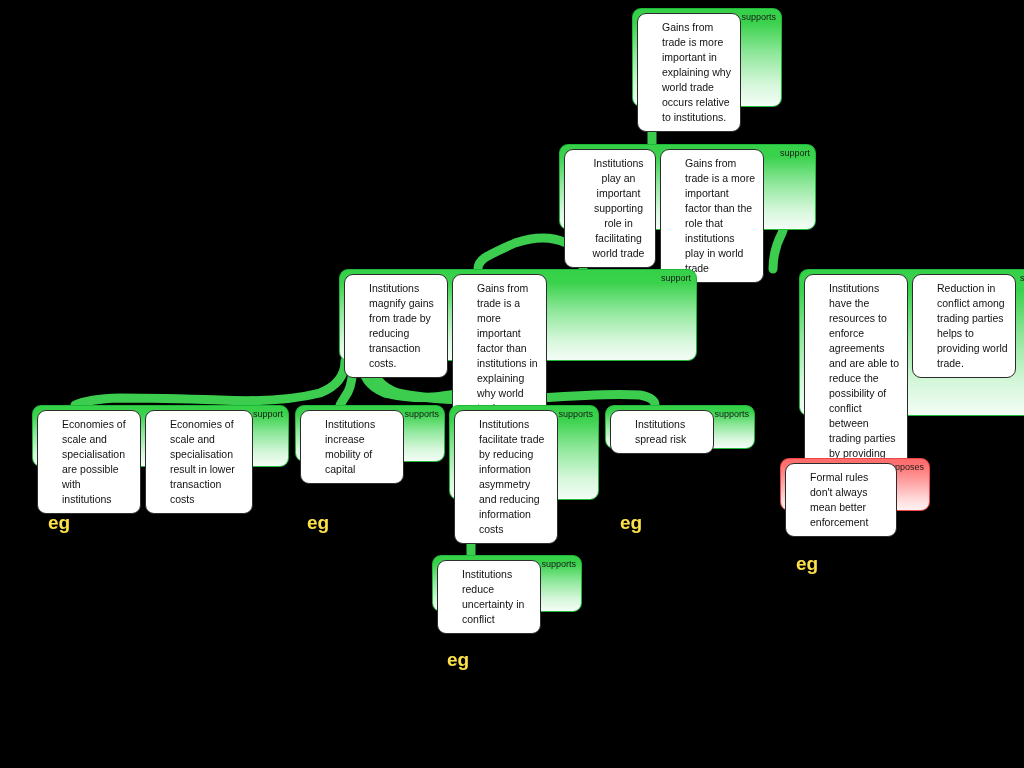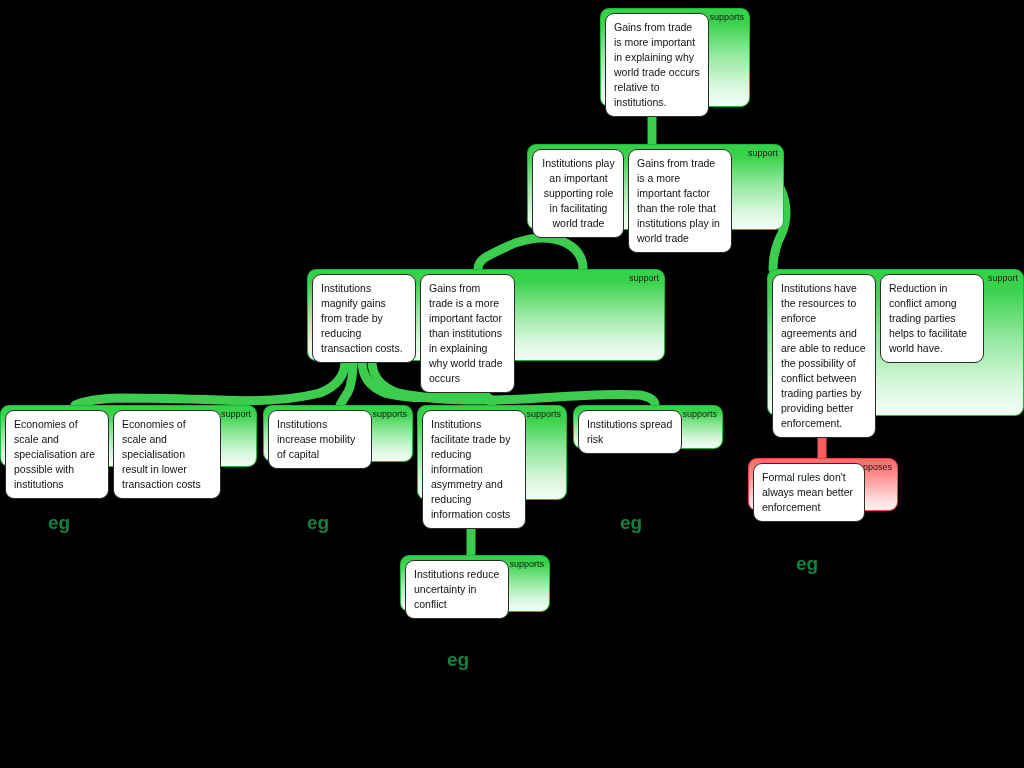--- a/index.html
+++ b/index.html
@@ -23,20 +23,21 @@
     pointer-events: none;
   }
 
   
   .group {
     position: absolute;
     box-sizing: border-box;
     border-radius: 9px;
     padding: 0;
     overflow: visible;
+    margin-left: 32px;
   }
   .group.supports {
     background: linear-gradient(to bottom, #35d148 0%, #3ad24c 14%, #8ee79a 45%, #d6f7db 78%, #f4fdf6 100%);
     border: 1px solid #1fb93a;
   }
   .group.opposes {
     background: linear-gradient(to bottom, #ff6b6b 0%, #ff7474 14%, #ffa3a3 45%, #ffd9d9 78%, #fff2f2 100%);
     border: 1px solid #f04545;
   }
   .group-label {
@@ -56,31 +57,31 @@
     display: flex;
     flex-direction: row;
     align-items: flex-start;
     gap: 4px;
   }
   .card {
     box-sizing: border-box;
     background: #ffffff;
     border: 1px solid #2c2c2c;
     border-radius: 9px;
-    padding: 6px 7px 6px 8px;
+    padding: 6px 7px 6px 24px;
     font-size: 10.5px;
     line-height: 15px;
     color: #111111;
     font-family: "Liberation Sans", sans-serif;
   }
 
   
   .eg {
     position: absolute;
-    color: #15803d;
+    color: #fde047;
     font-weight: bold;
     font-size: 19px;
     line-height: 19px;
     font-family: "Liberation Sans", sans-serif;
   }
 </style>
 </head>
 <body>
 
 <div id="canvas">
@@ -124,21 +125,21 @@
       <div class="group-label">support</div>
       <div class="cards">
         <div class="card" style="width: 104px; min-height: 74px;">Institutions magnify gains from trade by reducing transaction costs.</div>
         <div class="card" style="width: 95px; min-height: 88px;">Gains from trade is a more important factor than institutions in explaining why world trade occurs</div>
       </div>
     </div>
     <div class="group supports" style="left: 767px; top: 269px; width: 257px; height: 147px;">
       <div class="group-label">support</div>
       <div class="cards">
         <div class="card" style="width: 104px; min-height: 139px;">Institutions have the resources to enforce agreements and are able to reduce the possibility of conflict between trading parties by providing better enforcement.</div>
-        <div class="card" style="width: 104px; min-height: 74px;">Reduction in conflict among trading parties helps to facilitate world have.</div>
+        <div class="card" style="width: 104px; min-height: 74px;">Reduction in conflict among trading parties helps to providing world trade.</div>
       </div>
     </div>
     <div class="group supports" style="left: 0px; top: 405px; width: 257px; height: 62px;">
       <div class="group-label">support</div>
       <div class="cards">
         <div class="card" style="width: 104px; min-height: 54px;">Economies of scale and specialisation are possible with institutions</div>
         <div class="card" style="width: 108px; min-height: 54px;">Economies of scale and specialisation result in lower transaction costs</div>
       </div>
     </div>
     <div class="group supports" style="left: 263px; top: 405px; width: 150px; height: 57px;">

